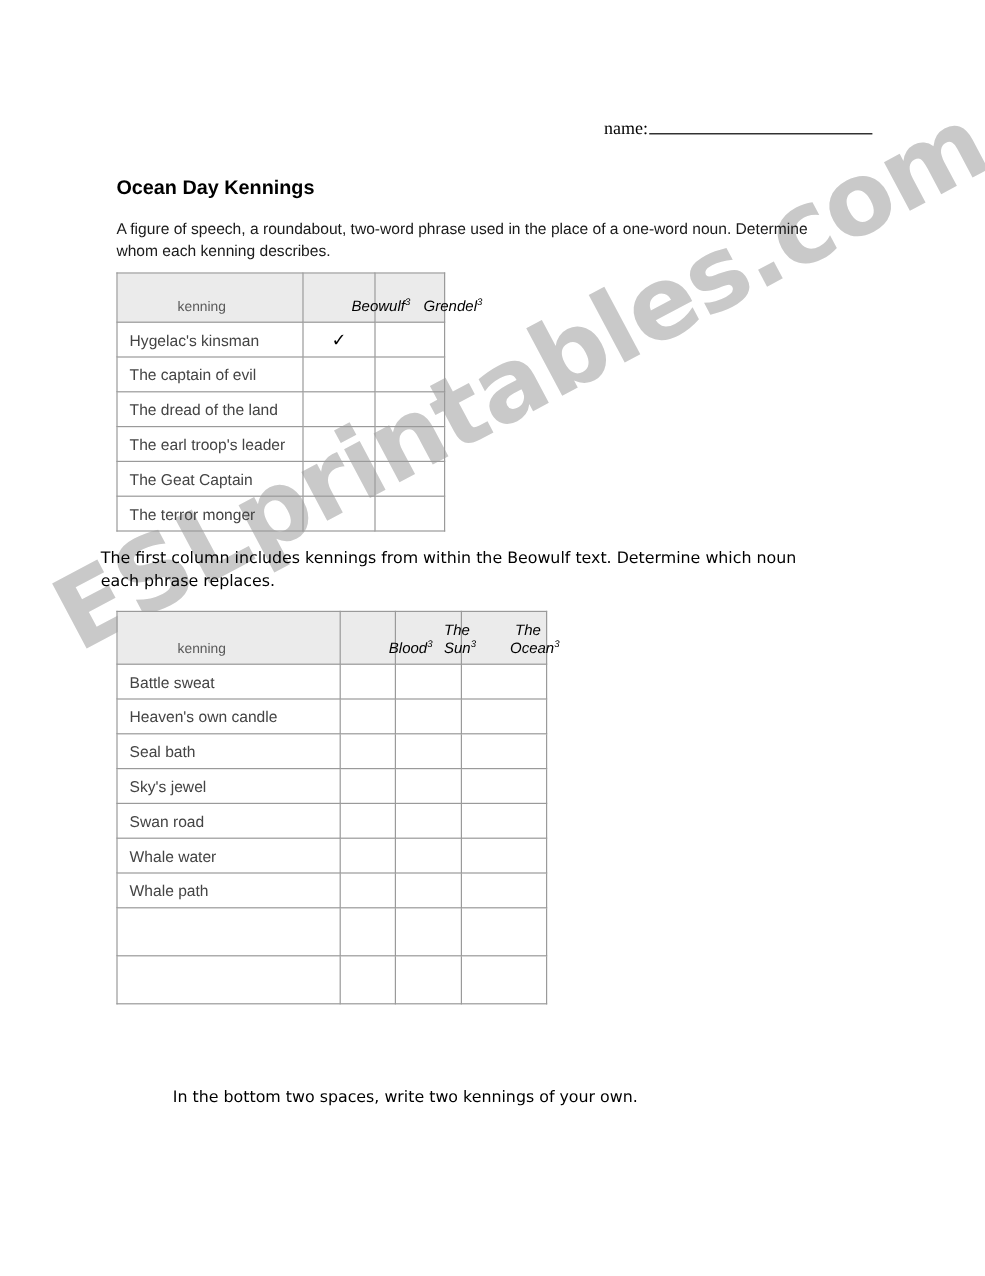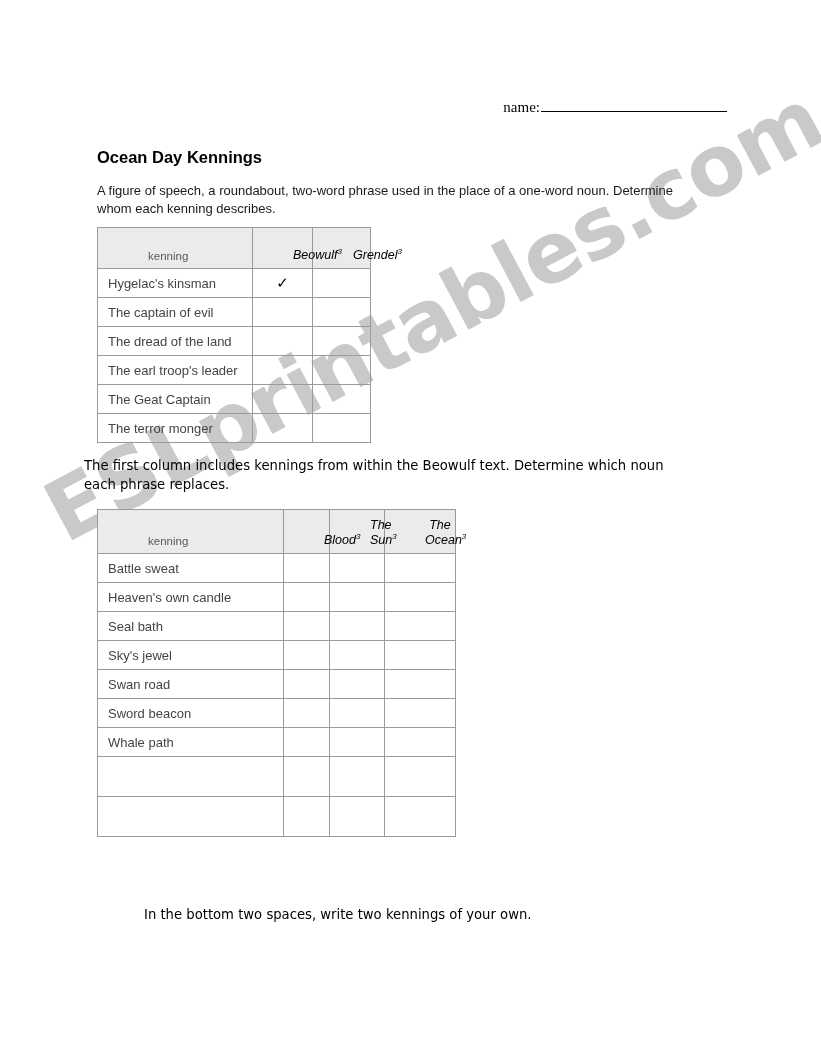--- a/index.html
+++ b/index.html
@@ -313,21 +313,21 @@
       <tr>
         <td>
             <span class="cell">Swan road</span>
           </td>
         <td class="mark"></td>
         <td class="mark"></td>
         <td class="mark"></td>
       </tr>
       <tr>
         <td>
-            <span class="cell">Sword beacon</span>
+            <span class="cell">Whale water</span>
           </td>
         <td class="mark"></td>
         <td class="mark"></td>
         <td class="mark"></td>
       </tr>
       <tr>
         <td>
             <span class="cell">Whale path</span>
           </td>
         <td class="mark"></td>

